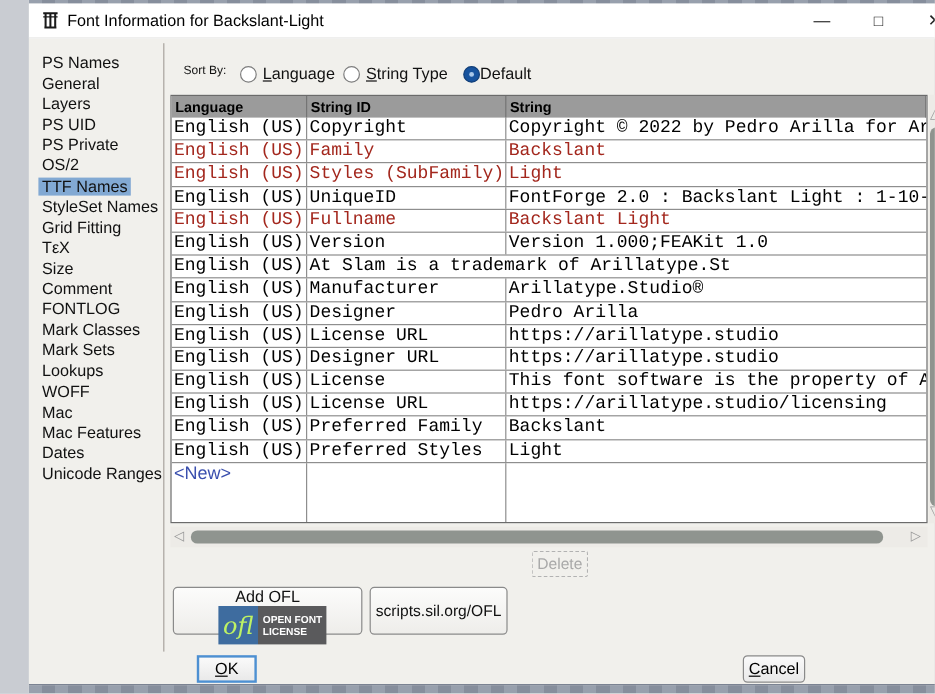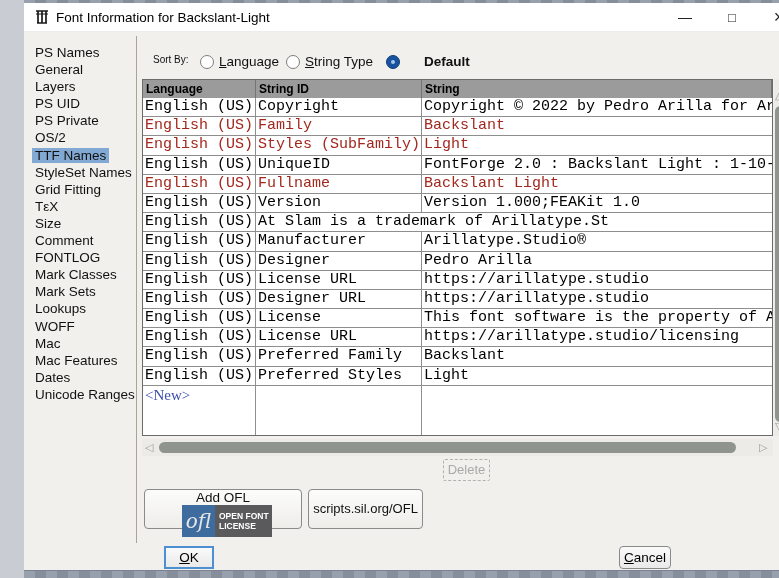--- a/index.html
+++ b/index.html
@@ -47,21 +47,21 @@
              border-right:1px solid #747474;overflow:hidden;white-space:nowrap;}
   .hc1,.c1{width:113px;flex:0 0 113px;}
   .hc2,.c2{width:166px;flex:0 0 166px;}
   .hc3,.c3{flex:1 1 auto;}
   .trow{display:flex;height:19.2px;flex:0 0 19.2px;border-bottom:1px solid #8e8e8e;
         font-family:"Liberation Mono",monospace;font-size:15px;line-height:18px;color:#000;}
   .trow .cell{padding-left:2px;border-right:1px solid #8e8e8e;overflow:hidden;white-space:nowrap;}
   .trow .c3{border-right:none;}
   .trow[data-color="red"]{color:#a3271d;}
   .newrow{display:flex;height:19.2px;flex:0 0 19.2px;border-bottom:none;
-        font-family:Liberation Serif, serif;font-size:15px;line-height:18px;color:#3a4fae;}
+        font-family:Liberation Sans, sans-serif;font-size:15px;line-height:18px;color:#3a4fae;}
   .newrow .cell{padding-left:2px;border-right:1px solid #8e8e8e;overflow:hidden;white-space:nowrap;}
   .newrow .c3{border-right:none;}
   .tfill{display:flex;flex:1 1 auto;}
   .tfill .cell{border-right:1px solid #8e8e8e;}
   .tfill .c3{border-right:none;}
 
   
   .vscroll{position:absolute;left:750px;top:79px;width:14px;height:357px;background:#edebe7;}
   .vthumb{position:absolute;left:1px;top:27px;width:11px;height:316px;background:#8f948f;border-radius:6px;}
   .arrow{position:absolute;font-size:11px;color:#9a9a9a;line-height:11px;}
@@ -75,21 +75,21 @@
   
   .btn-delete{position:absolute;left:419px;top:459px;width:47px;height:22px;
               border:1px dashed #b2b2b2;border-radius:2px;color:#a9a9a9;font-size:13px;
               text-align:center;line-height:20px;background:transparent;}
   .btn-base{border:1px solid #8a8a8a;border-radius:4px;
             background:linear-gradient(#fcfcfb,#eeedea);flex-direction:column;}
   .btn-addofl{position:absolute;left:120px;top:489px;width:158px;height:40px;
               display:flex;align-items:center;padding-left:8px;}
   .addofl-label{font-size:13.5px;margin-right:8px;}
   .ofl-logo{display:flex;height:32px;}
-  .ofl-blue{width:33px;height:32px;background:#3e6c9f;color:#e5e5e5;display:flex;align-items:center;
+  .ofl-blue{width:33px;height:32px;background:#3e6c9f;color:#bef264;display:flex;align-items:center;
             justify-content:center;font-family:"DejaVu Serif",serif;font-style:italic;font-size:20px;}
   .ofl-gray{width:57px;height:32px;background:#5a5a5c;color:#fff;font-weight:bold;font-size:8.5px;
             display:flex;flex-direction:column;justify-content:center;padding-left:4px;line-height:10px;}
   .btn-scripts{position:absolute;left:284px;top:489px;width:115px;height:40px;
                font-size:13px;text-align:center;line-height:38px;}
   .btn-ok{position:absolute;left:140px;top:546px;width:50px;height:23px;
           border:2px solid #4d90d2;border-radius:0;background:linear-gradient(#fafafa,#e9e9e9);
           font-size:13.5px;text-align:center;line-height:19px;color:#000;}
   .btn-cancel{position:absolute;left:595px;top:546px;width:52px;height:23px;
           border:1px solid #8a8a8a;border-radius:4px;background:linear-gradient(#fafafa,#e9e9e9);
@@ -139,21 +139,21 @@
     <div class="side-item"><span>Unicode Ranges</span></div>
   </div>
   <div class="vsep"></div>
 
   <span class="sort-label">Sort By:</span>
   <span class="radio" style="left:176px;"></span>
   <span class="radio-label" style="left:195px;"><u>L</u>anguage</span>
   <span class="radio" style="left:262px;"></span>
   <span class="radio-label" style="left:281px;"><u>S</u>tring Type</span>
   <span class="radio sel" style="left:362px;"></span>
-  <span class="radio-label" style="left:400px;font-weight:bold;">Default</span>
+  <span class="radio-label" style="left:376px;">Default</span>
 
   <div class="ttable">
     <div class="thead">
       <div class="hc hc1">Language</div>
       <div class="hc hc2">String ID</div>
       <div class="hc hc3">String</div>
     </div>
     <div class="trow" data-color="black">
       <div class="cell c1">English (US)</div>
       <div class="cell c2">Copyright</div>

